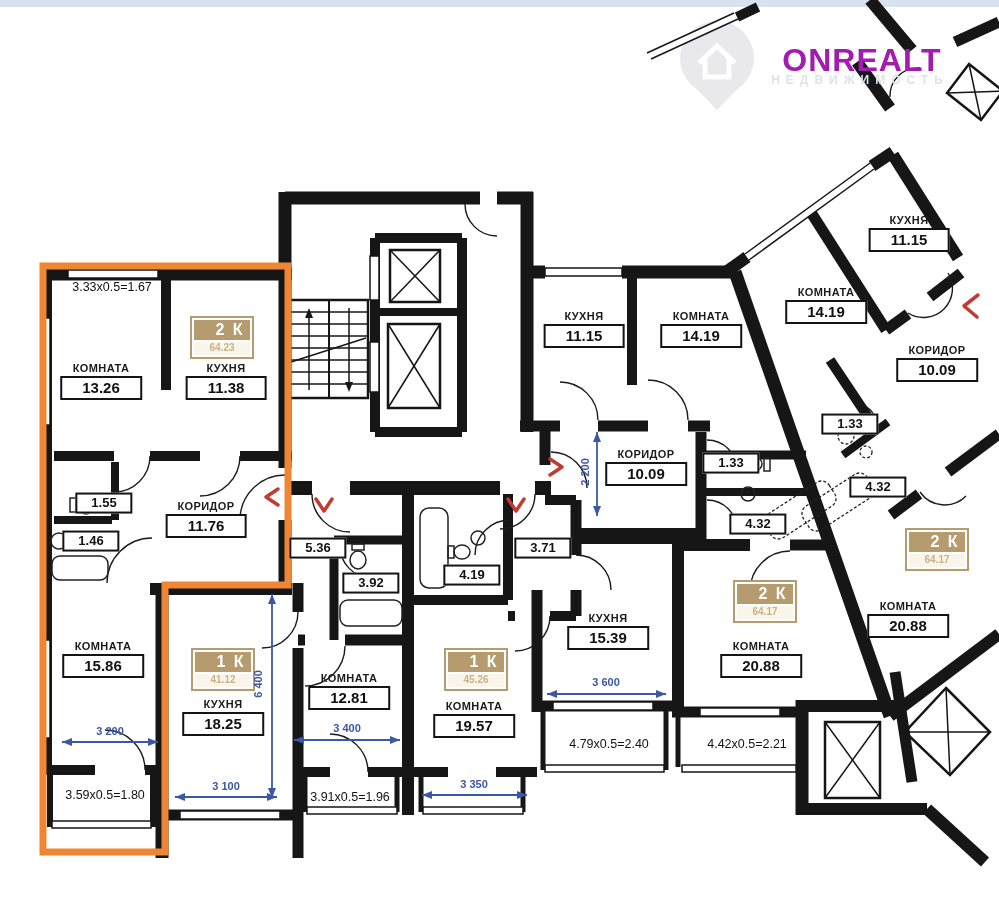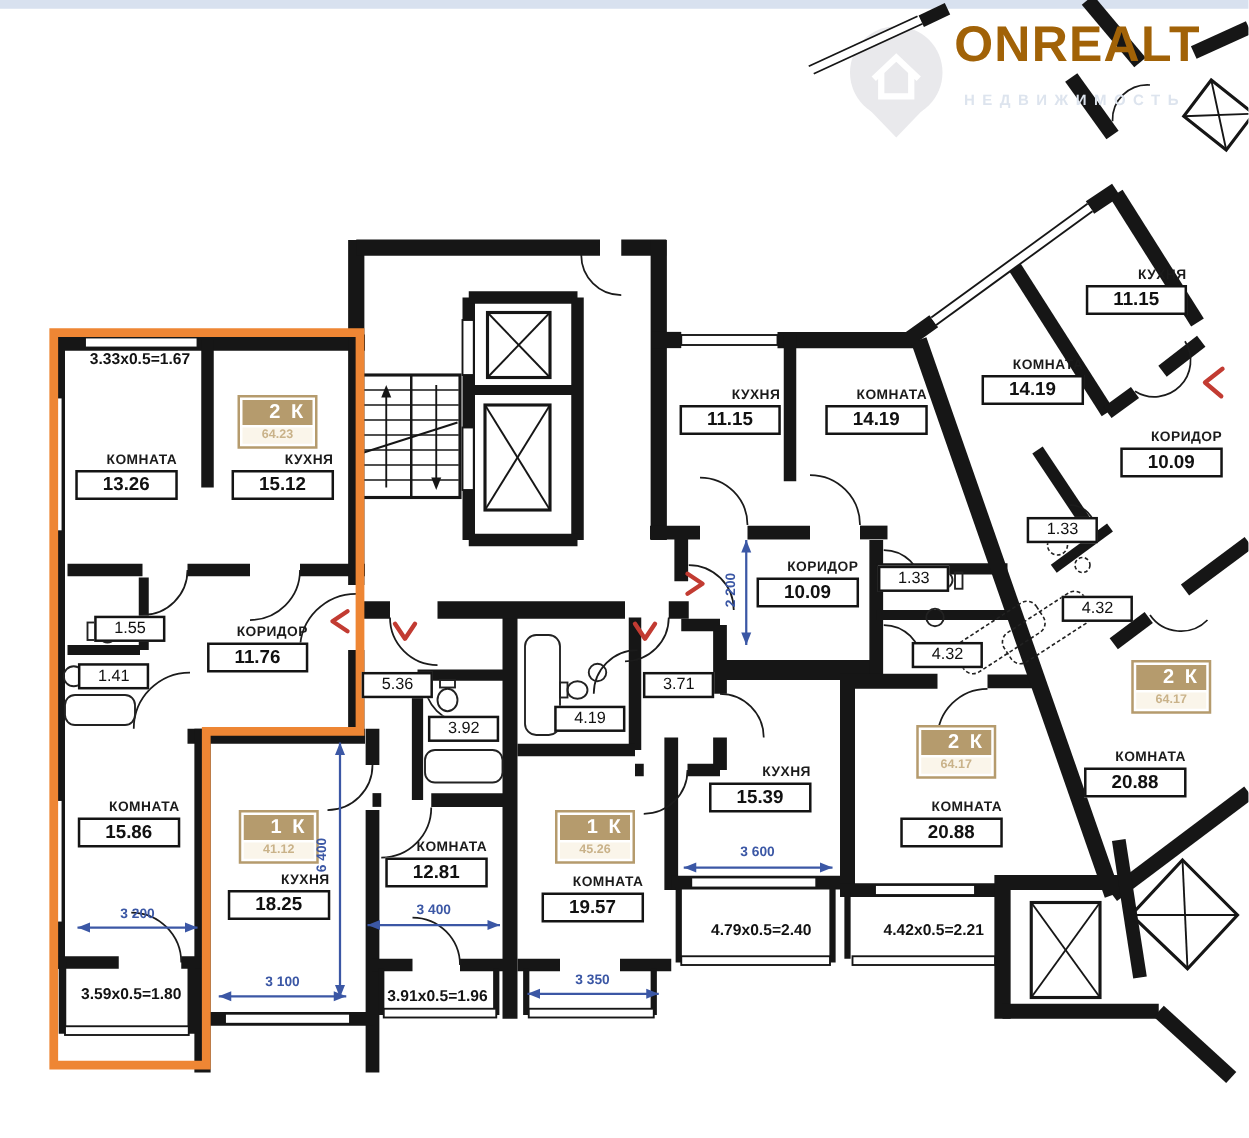--- a/index.html
+++ b/index.html
@@ -4,36 +4,36 @@
 <style>
   :root{
     --highlight:#ee8634; --dimension-blue:#3b57a5; --entrance-red:#c23b32;
     --badge-tan:#b59b6d; --wall:#161616; --top-strip:#d8e1ef;
   }
   html,body{margin:0;padding:0;background:#fff;}
   #plan{position:relative;width:999px;height:910px;background:#fff;overflow:hidden;
         font-family:"Liberation Sans",sans-serif;}
   #plan svg{position:absolute;left:0;top:0;}
   .topstrip{position:absolute;left:0;top:0;width:999px;height:7px;background:var(--top-strip);}
-  .room{position:absolute;transform:translateX(-50%);text-align:right;}
+  .room{position:absolute;transform:translateX(-50%);text-align:center;}
   .rname{font-size:11px;font-weight:700;letter-spacing:.4px;color:#1b1b1b;}
   .rarea{display:inline-block;margin-top:2px;border:2.5px solid #141414;background:#fff;
          padding:0 20px;font-size:15px;font-weight:700;color:#111;line-height:1.35;}
   .warea{position:absolute;transform:translate(-50%,-50%);border:2.2px solid #141414;background:#fff;
-         padding:0 14px;font-size:13px;font-weight:400;color:#111;line-height:1.3;text-align:right;}
+         padding:0 14px;font-size:13px;font-weight:700;color:#111;line-height:1.3;text-align:right;}
   .badge{position:absolute;transform:translateX(-50%);border:2px solid var(--badge-tan);
          background:#fff;padding:2px;text-align:center;width:56px;}
   .btype{background:var(--badge-tan);color:#fff;font-size:16px;font-weight:800;letter-spacing:2px;line-height:1.25;padding-left:16px;}
   .barea{margin-top:2px;background:#faf5ea;color:#c9b289;font-size:10px;font-weight:800;line-height:1.25;}
-  .bdim{position:absolute;transform:translate(-50%,-50%);font-size:12.5px;font-weight:700;color:#121212;}
+  .bdim{position:absolute;transform:translate(-50%,-50%);font-size:12.5px;font-weight:400;color:#121212;}
   .dimtext{position:absolute;transform:translate(-50%,-50%);font-size:11px;font-weight:700;
            color:var(--dimension-blue);}
   .dimv{transform:translate(-50%,-50%) rotate(-90deg);}
-  .wm-brand{position:absolute;left:862px;top:36px;transform:translate(-50%,-50%);
-            font-size:40px;font-weight:800;letter-spacing:1px;color:#a16207;}
+  .wm-brand{position:absolute;left:862px;top:60px;transform:translate(-50%,-50%);
+            font-size:32px;font-weight:800;letter-spacing:1px;color:#a21caf;}
   .wm-sub{position:absolute;left:860px;top:80px;transform:translate(-50%,-50%);
           font-size:12px;font-weight:700;letter-spacing:6px;color:#dde4ee;}
 </style>
 </head>
 <body>
 
 <div id="plan">
   <div class="topstrip"></div>
 
   <svg width="999" height="910" viewBox="0 0 999 910">
@@ -315,21 +315,21 @@
     <div class="btype">2 К</div>
     <div class="barea">64.17</div>
   </div>
 
   <div class="room" style="left:101px;top:362px">
     <div class="rname">КОМНАТА</div>
     <div class="rarea">13.26</div>
   </div>
   <div class="room" style="left:226px;top:362px">
     <div class="rname">КУХНЯ</div>
-    <div class="rarea">15.12</div>
+    <div class="rarea">11.38</div>
   </div>
   <div class="room" style="left:206px;top:500px">
     <div class="rname">КОРИДОР</div>
     <div class="rarea">11.76</div>
   </div>
   <div class="room" style="left:103px;top:640px">
     <div class="rname">КОМНАТА</div>
     <div class="rarea">15.86</div>
   </div>
   <div class="room" style="left:223px;top:698px">
@@ -375,21 +375,21 @@
   <div class="room" style="left:937px;top:344px">
     <div class="rname">КОРИДОР</div>
     <div class="rarea">10.09</div>
   </div>
   <div class="room" style="left:908px;top:600px">
     <div class="rname">КОМНАТА</div>
     <div class="rarea">20.88</div>
   </div>
 
   <div class="warea" style="left:104px;top:503px">1.55</div>
-  <div class="warea" style="left:91px;top:541px">1.41</div>
+  <div class="warea" style="left:91px;top:541px">1.46</div>
   <div class="warea" style="left:318px;top:548px">5.36</div>
   <div class="warea" style="left:371px;top:583px">3.92</div>
   <div class="warea" style="left:472px;top:575px">4.19</div>
   <div class="warea" style="left:543px;top:548px">3.71</div>
   <div class="warea" style="left:731px;top:463px">1.33</div>
   <div class="warea" style="left:758px;top:524px">4.32</div>
   <div class="warea" style="left:850px;top:424px">1.33</div>
   <div class="warea" style="left:878px;top:487px">4.32</div>
 
   <div class="bdim" style="left:112px;top:287px">3.33x0.5=1.67</div>

